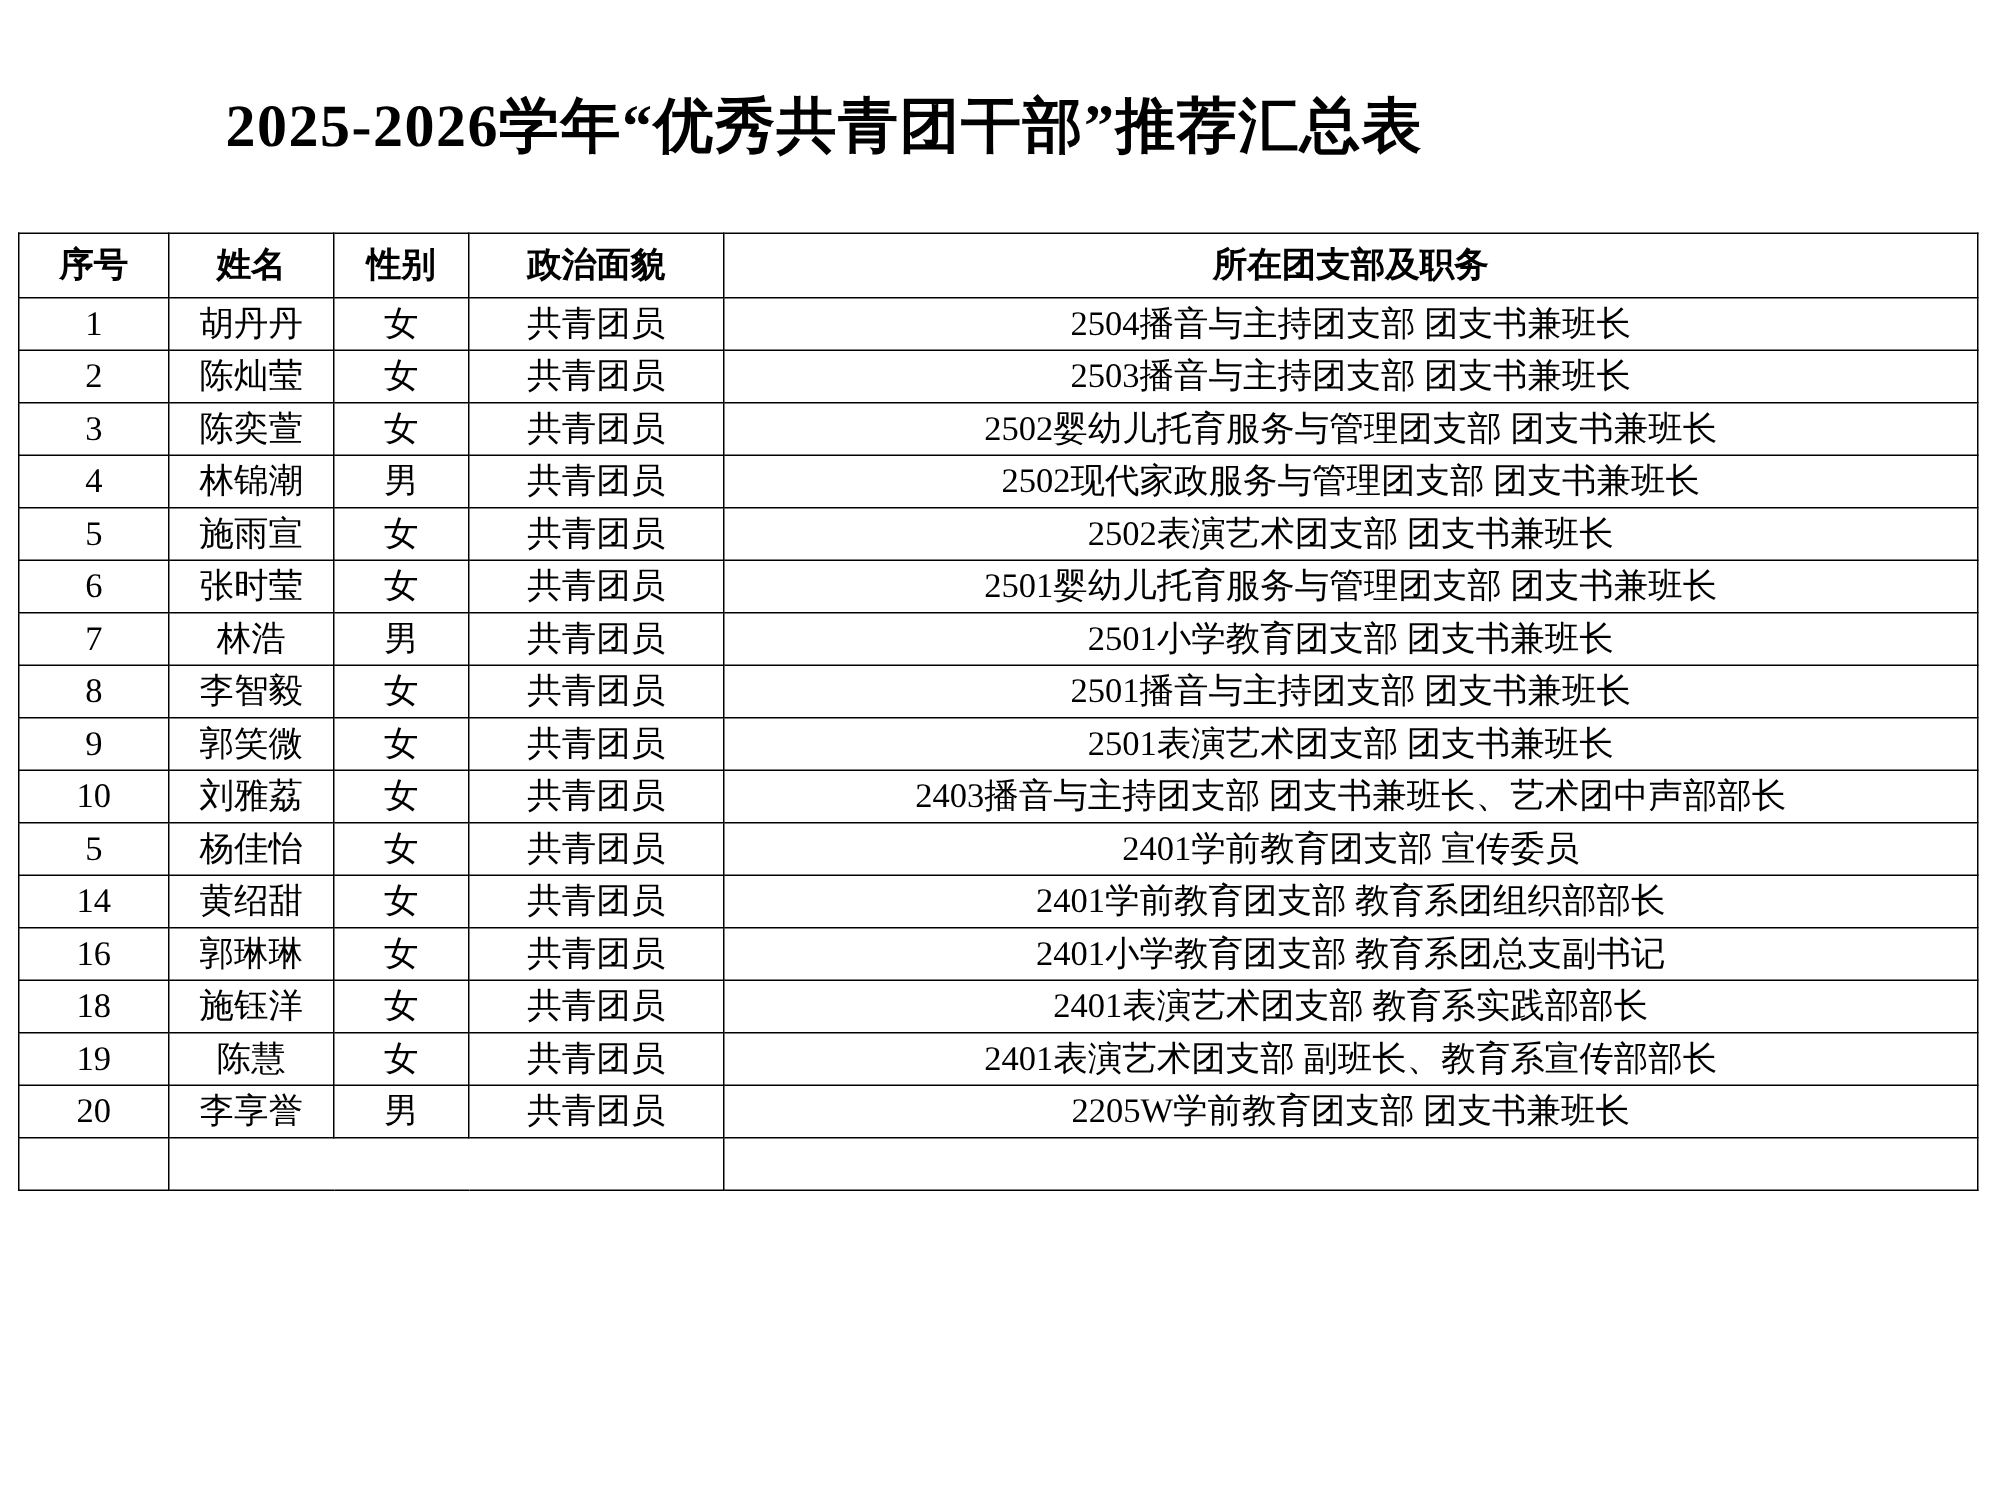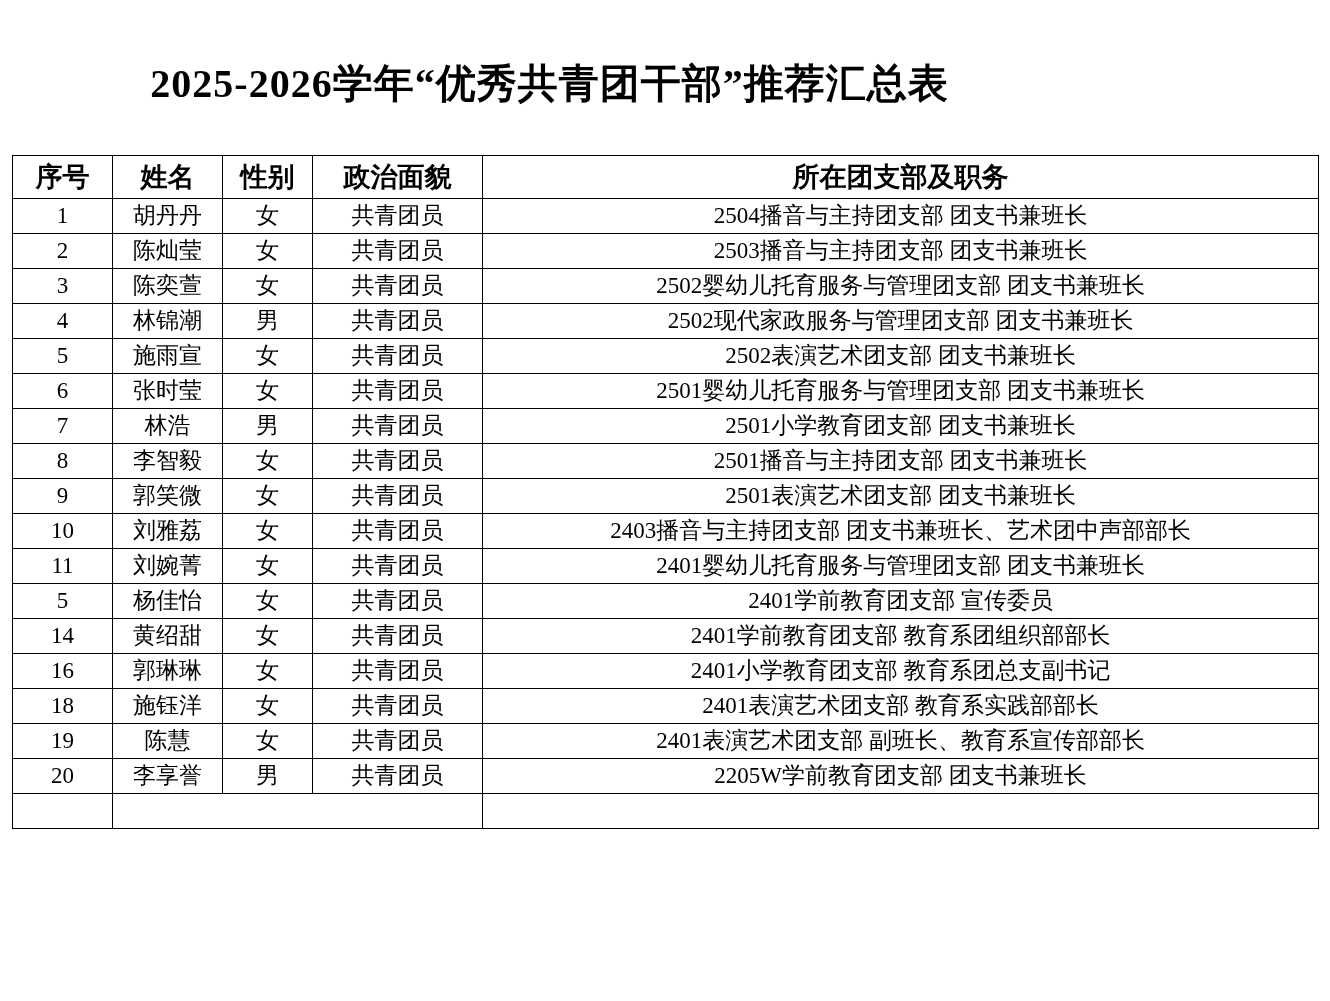--- a/index.html
+++ b/index.html
@@ -45,21 +45,21 @@
     height: 34px;
     line-height: 34px;
     text-align: center;
     vertical-align: middle;
     font-size: 23px;
     font-weight: normal;
     white-space: nowrap;
     overflow: hidden;
   }
   table.sheet thead th {
-    font-size: 27px;
+    font-size: 23px;
     font-weight: bold;
     height: 42px;
     line-height: 42px;
   }
   col.c-idx   { width: 100px; }
   col.c-name  { width: 110px; }
   col.c-sex   { width: 90px;  }
   col.c-pol   { width: 170px; }
   col.c-org   { width: 836px; }
   .cell-idx, .cell-sex, .cell-pol { font-size: 23px; }
@@ -168,27 +168,20 @@
             <td class="cell-org">2501表演艺术团支部   团支书兼班长</td>
           </tr>
           <tr>
             <td class="cell-idx">10</td>
             <td class="cell-name">刘雅荔</td>
             <td class="cell-sex">女</td>
             <td class="cell-pol">共青团员</td>
             <td class="cell-org">2403播音与主持团支部  团支书兼班长、艺术团中声部部长</td>
           </tr>
           <tr>
-            <td class="cell-idx">11</td>
-            <td class="cell-name">刘婉菁</td>
-            <td class="cell-sex">女</td>
-            <td class="cell-pol">共青团员</td>
-            <td class="cell-org">2401婴幼儿托育服务与管理团支部  团支书兼班长</td>
-          </tr>
-          <tr>
             <td class="cell-idx">5</td>
             <td class="cell-name">杨佳怡</td>
             <td class="cell-sex">女</td>
             <td class="cell-pol">共青团员</td>
             <td class="cell-org">2401学前教育团支部  宣传委员</td>
           </tr>
           <tr>
             <td class="cell-idx">14</td>
             <td class="cell-name">黄绍甜</td>
             <td class="cell-sex">女</td>

